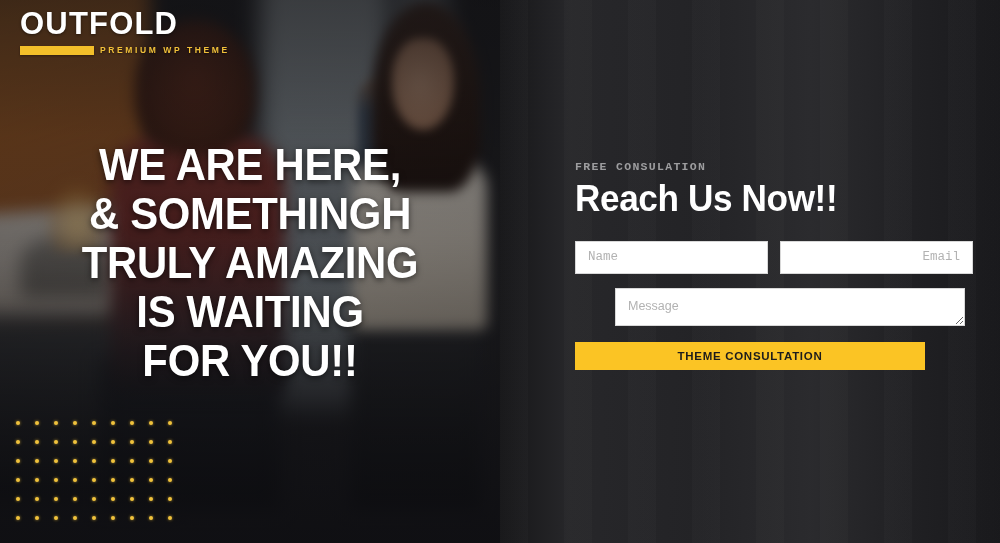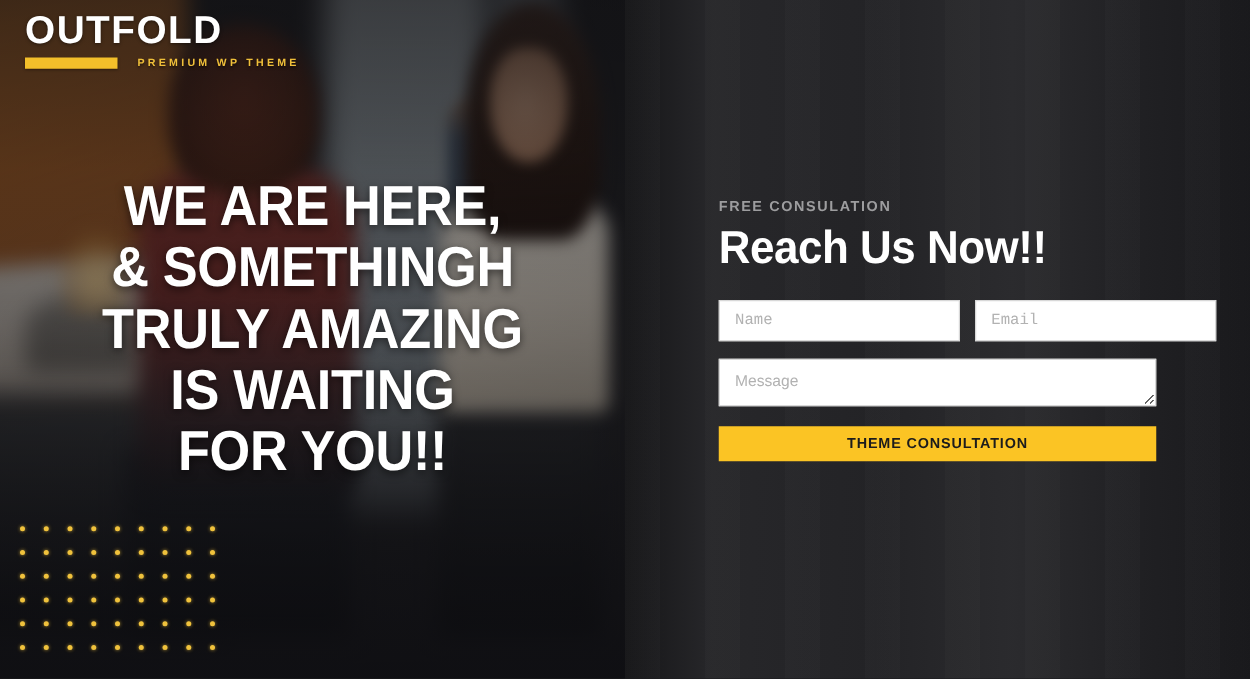--- a/index.html
+++ b/index.html
@@ -170,21 +170,21 @@
   .logo-text {
     font-family: "Liberation Sans", sans-serif;
     font-weight: bold;
     font-size: 31px;
     letter-spacing: 1.2px;
     color: #ffffff;
     line-height: 1;
     text-shadow: 0 1px 3px rgba(0,0,0,.45);
   }
   .logo-sub {
-    display: flex; align-items: center; gap: 16px;
+    display: flex; align-items: center; gap: 6px;
     margin-top: 6px;
   }
   .logo-bar {
     width: 74px; height: 9px; background: #f3bf2a; flex: none;
     box-shadow: 0 1px 2px rgba(0,0,0,.35);
   }
   .logo-tag {
     font-size: 8.5px; font-weight: bold; letter-spacing: 2.6px;
     color: #f0c03a; white-space: nowrap;
     text-shadow: 0 1px 2px rgba(0,0,0,.5);
@@ -275,20 +275,21 @@
   .form-block {
     position: absolute;
     left: 575px; top: 160px; width: 350px;
     z-index: 20;
   }
   .form-eyebrow {
     font-size: 11.5px; font-weight: bold;
     letter-spacing: 1.3px;
     color: #9d9d9f;
     margin-bottom: 7px;
+    font-family: Liberation Mono, monospace;
   }
   .form-title {
     font-family: "Liberation Sans Narrow", "Liberation Sans", sans-serif;
     font-size: 37px; font-weight: bold;
     color: #ffffff;
     line-height: 1.05;
     letter-spacing: -0.4px;
     transform: scaleX(.95);
     transform-origin: left center;
     margin-bottom: 22px;
@@ -302,30 +303,31 @@
     height: 33px;
     font-family: Liberation Mono, monospace;
     font-size: 12.5px;
     color: #333;
     padding: 0 12px;
     outline: none;
     border-radius: 0;
   }
   .fld::placeholder { color: #b2b2b2; }
   .fld-name { flex: 1 1 50%; }
-  .fld-email { flex: 1 1 50%; }
+  .fld-email { flex: 1 1 50%; text-align: right; }
   .fld-msg {
     width: 100%;
     height: 38px;
     padding: 9px 12px;
     resize: vertical;
     display: block;
     line-height: 1.3;
     margin-bottom: 16px;
     font-family: "Liberation Sans", sans-serif;
+    margin-left: 40px;
   }
   .submit-btn {
     width: 100%;
     height: 28px;
     background: #fbc424;
     border: none;
     color: #1c1c1c;
     font-family: "Liberation Sans", sans-serif;
     font-size: 11.5px;
     font-weight: bold;

